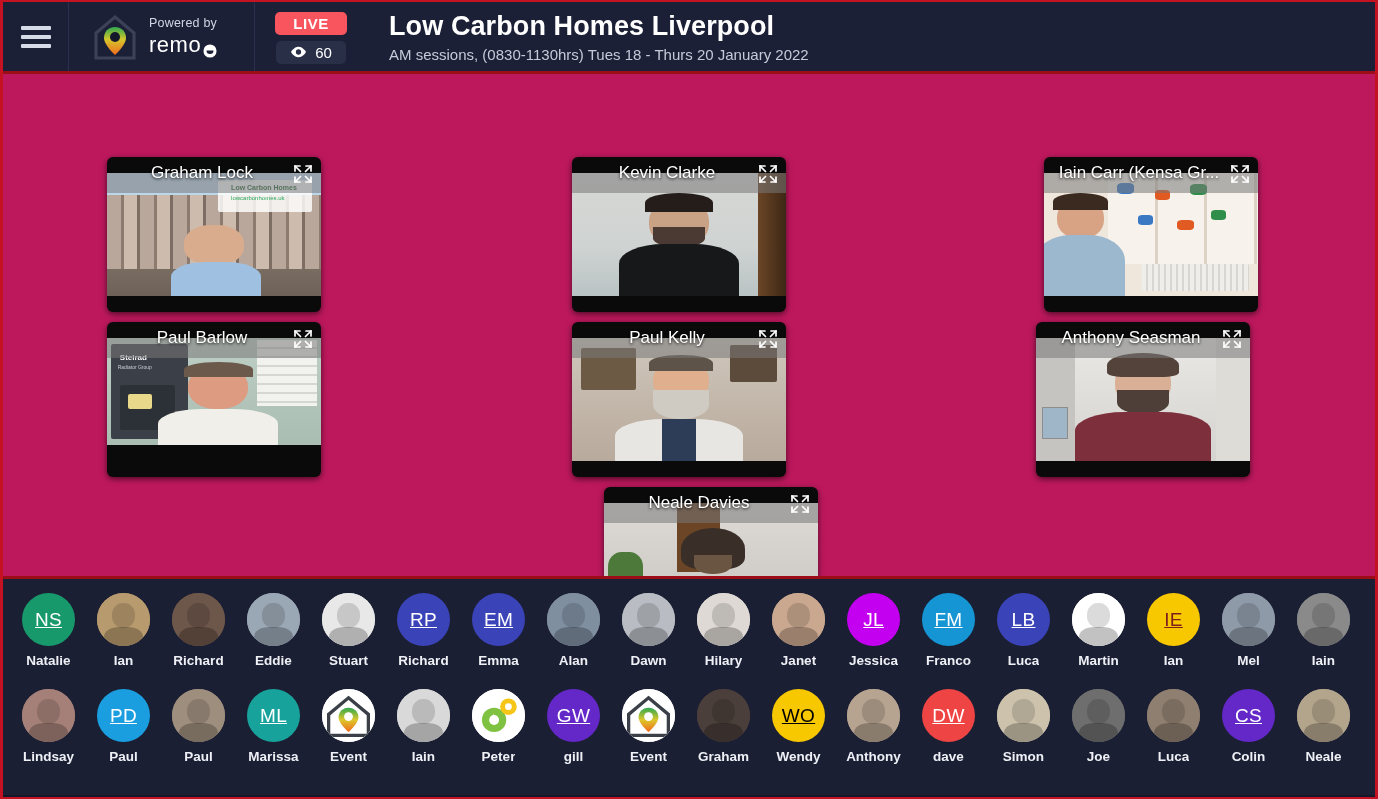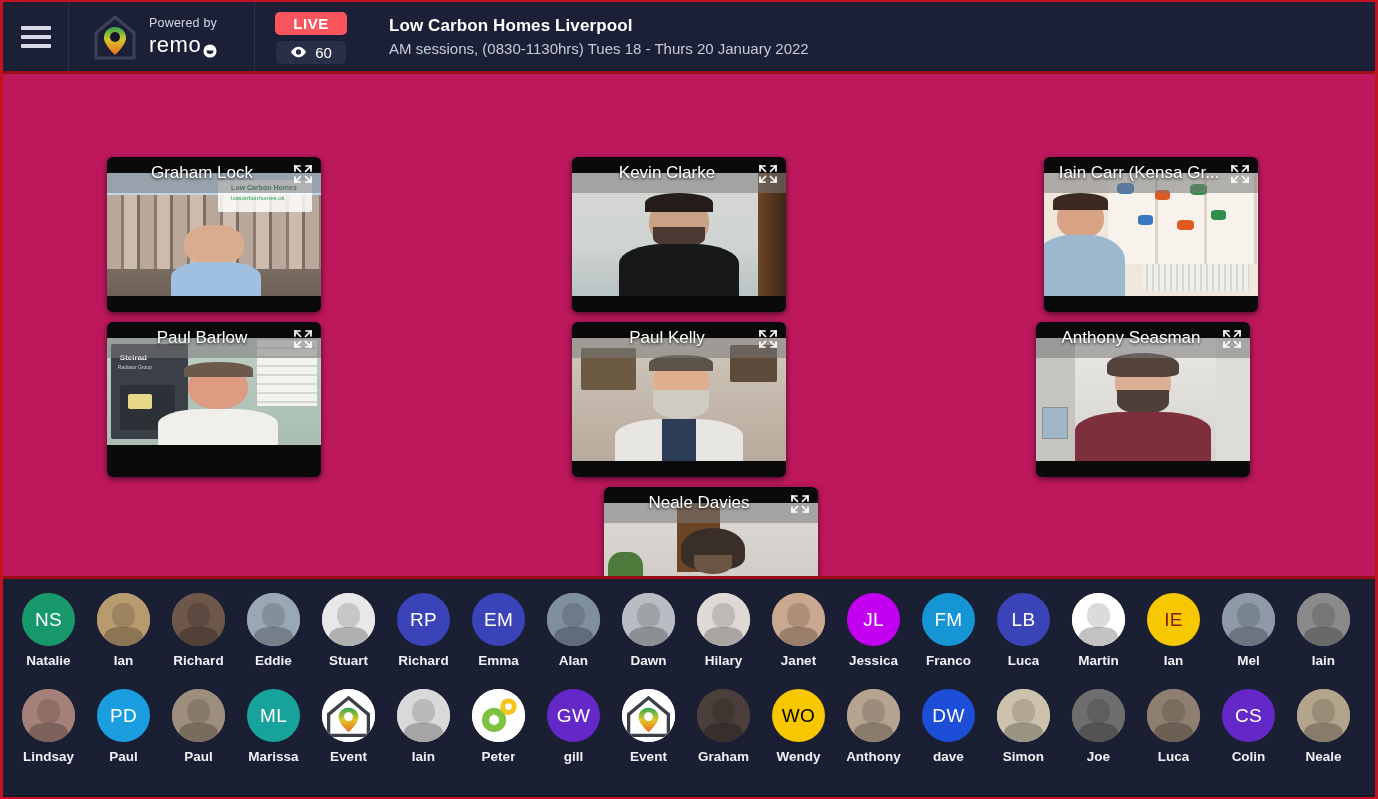--- a/index.html
+++ b/index.html
@@ -71,21 +71,21 @@
     display: flex; align-items: center; gap: 8px;
     cursor: pointer;
   }
   .eye-icon { display:flex; }
 
   .title-cell {
     flex: 1;
     display:flex; flex-direction: column; justify-content: center;
     padding-left: 22px;
   }
-  .ev-title { font-size: 17px; font-weight: bold; color: #ffffff; letter-spacing: .1px; }
+  .ev-title { font-size: 27px; font-weight: bold; color: #ffffff; letter-spacing: .1px; }
   .ev-sub   { font-size: 15px; color: #c6cad8; margin-top: 4px; }
 
   
   .stage {
     position: relative;
     height: 505px;
     background: #be185d;
     border-bottom: 3px solid #9d0d18;
     overflow: hidden;
   }
@@ -142,21 +142,21 @@
   }
   .avatar {
     width: 53px; height: 53px; border-radius: 50%;
     display:flex; align-items:center; justify-content:center;
     color: #fff; font-size: 19px;
     overflow: hidden;
     position: relative;
     background-size: cover;
     background-position: center;
   }
-  .avatar .initials { position: relative; z-index:2; letter-spacing: .3px;}
+  .avatar .initials { position: relative; z-index:2; letter-spacing: .3px; text-decoration: underline;}
   .pname {
     margin-top: 7px;
     font-size: 13.5px; color: #eef0f6;
     font-weight: bold;
     max-width: 74px; overflow:hidden; text-overflow: ellipsis; white-space: nowrap;
   }
   
   .house-av { background: #ffffff; }
   .gear-av  { background: #ffffff; }
 </style>
@@ -670,21 +670,21 @@
         </div>
         <div class="pcell">
           <div class="avatar" style="background: rgb(182, 163, 144);">
             <div style="position:absolute;inset:0;background:#b6a390"></div>
   <div style="position:absolute;left:28%;top:18%;width:44%;height:48%;border-radius:46%;background:rgba(0,0,0,.14)"></div>
   <div style="position:absolute;left:14%;top:64%;width:72%;height:46%;border-radius:40% 40% 0 0;background:rgba(0,0,0,.24)"></div>
           </div>
           <div class="pname">Anthony</div>
         </div>
         <div class="pcell">
-          <div class="avatar" style="background: #1d4ed8;">
+          <div class="avatar" style="background: #ef4444;">
             <span class="initials">DW</span>
           </div>
           <div class="pname">dave</div>
         </div>
         <div class="pcell">
           <div class="avatar" style="background: rgb(205, 195, 173);">
             <div style="position:absolute;inset:0;background:#cdc3ad"></div>
   <div style="position:absolute;left:28%;top:18%;width:44%;height:48%;border-radius:46%;background:rgba(0,0,0,.14)"></div>
   <div style="position:absolute;left:14%;top:64%;width:72%;height:46%;border-radius:40% 40% 0 0;background:rgba(0,0,0,.24)"></div>
           </div>

